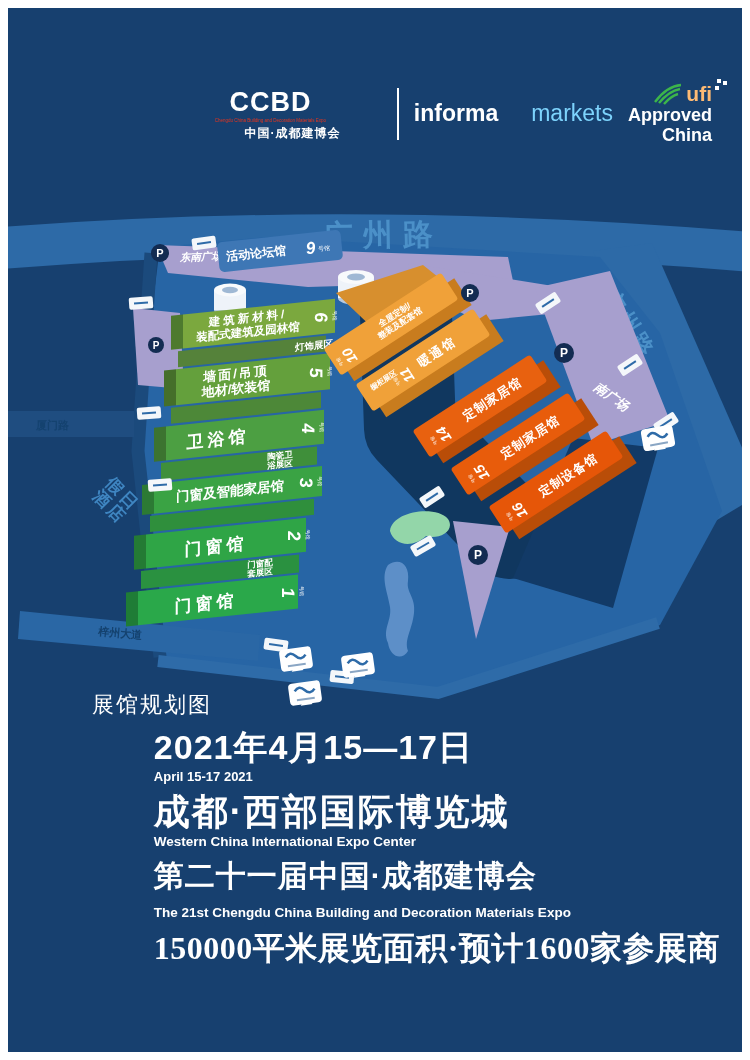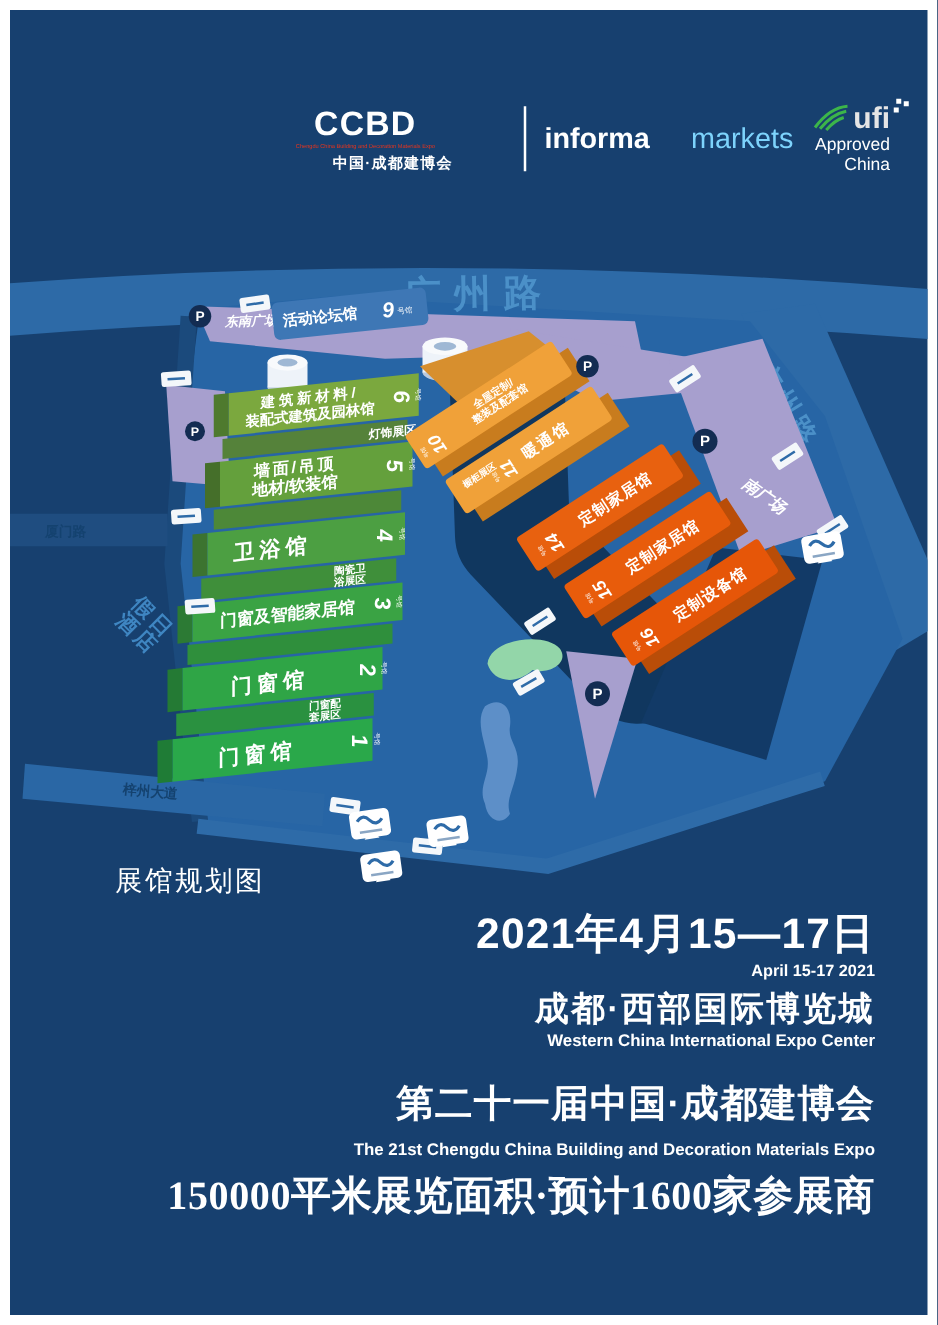--- a/index.html
+++ b/index.html
@@ -14,37 +14,37 @@
     box-shadow:6px 2px 0 0 #fff,-2px 7px 0 0 #fff;}
   .ccbd-tag{display:block;color:#e8341c;font-size:9px;transform:scale(.5);transform-origin:center top;
     white-space:nowrap;margin-top:2px;height:6px;}
   .ccbd-cn{font-size:12px;font-weight:bold;letter-spacing:1px;margin-top:3px;white-space:nowrap;padding-left:44px;}
   .logo-divider{width:2px;height:52px;background:#fff;}
   .informa{display:flex;align-items:baseline;font-size:23px;white-space:nowrap;gap:27px;}
   .informa .w1{font-weight:bold;color:#fff;}
   .informa .w2{color:#7dd3fc;margin-left:6px;font-weight:400;}
   .ufi{display:flex;flex-direction:column;align-items:flex-end;line-height:1.1;}
   .ufi-top{display:flex;align-items:flex-start;gap:3px;}
-  .ufi-word{font-size:24px;font-weight:bold;color:#e5e5e5;}
-  .ufi-sub{font-size:14px;font-weight:normal;color:#fff;text-align:right;}
+  .ufi-word{font-size:21px;font-weight:bold;color:#fdba74;}
+  .ufi-sub{font-size:18px;font-weight:bold;color:#fff;text-align:right;}
   
   .map{position:absolute;left:0;top:185px;width:750px;height:540px;}
   svg text{font-family:"Liberation Sans",sans-serif;fill:#fff;}
   .road-label{fill:#4b90c8;font-weight:bold;}
   .dark-label{fill:#14426f;font-weight:bold;}
   .hotel-label{fill:#3f86c2;font-weight:bold;letter-spacing:3px;}
   .hallname{font-weight:bold;}
   .caption{position:absolute;left:84px;top:682px;font-size:22px;font-weight:normal;letter-spacing:2px;}
   
-  .footer{position:absolute;top:722px;right:42px;text-align:right;line-height:1.05;}
+  .footer{position:absolute;top:722px;right:22px;text-align:left;line-height:1.05;}
   .f-date{font-size:34px;font-weight:bold;letter-spacing:1px;}
   .f-date-en{font-size:13px;font-weight:bold;margin-top:4px;}
-  .f-venue{font-size:27px;font-weight:bold;letter-spacing:2px;margin-top:10px;}
+  .f-venue{font-size:36px;font-weight:bold;letter-spacing:2px;margin-top:10px;}
   .f-venue-en{font-size:13.5px;font-weight:bold;margin-top:4px;}
-  .f-title{font-size:30px;font-weight:bold;letter-spacing:1px;margin-top:28px;}
+  .f-title{font-size:30px;font-weight:bold;letter-spacing:1px;margin-top:11px;}
   .f-title-en{font-size:13.5px;font-weight:bold;margin-top:14px;}
   .f-stats{font-size:32px;font-weight:bold;letter-spacing:.5px;margin-top:12px;white-space:nowrap;font-family:Liberation Serif, serif;}
 </style>
 </head>
 <body>
 
 <div class="poster">
 
   <div class="logos">
     <div class="ccbd">

